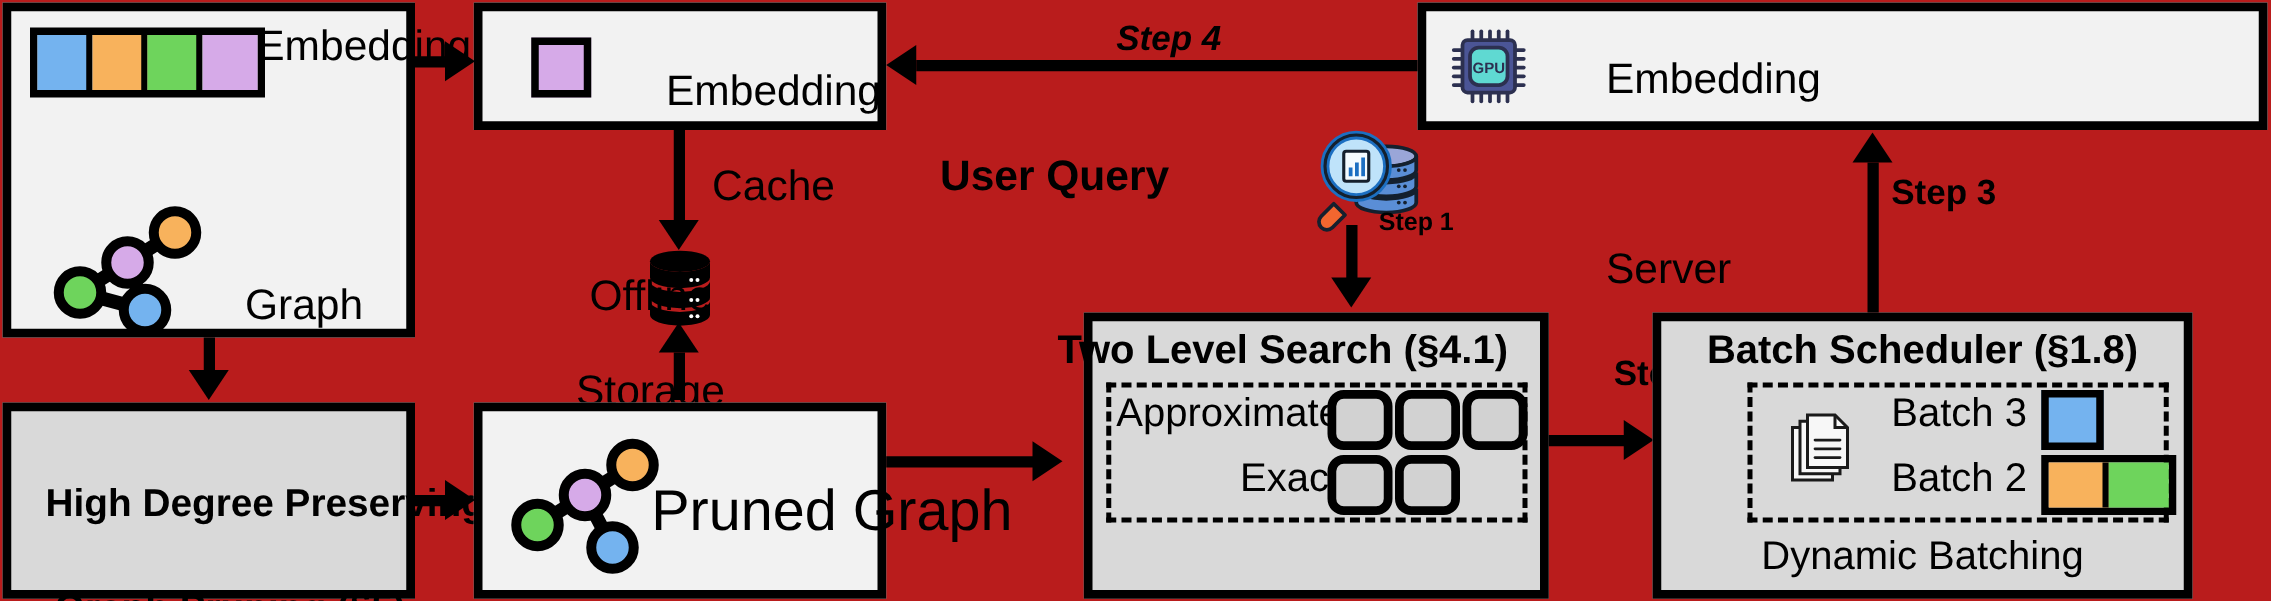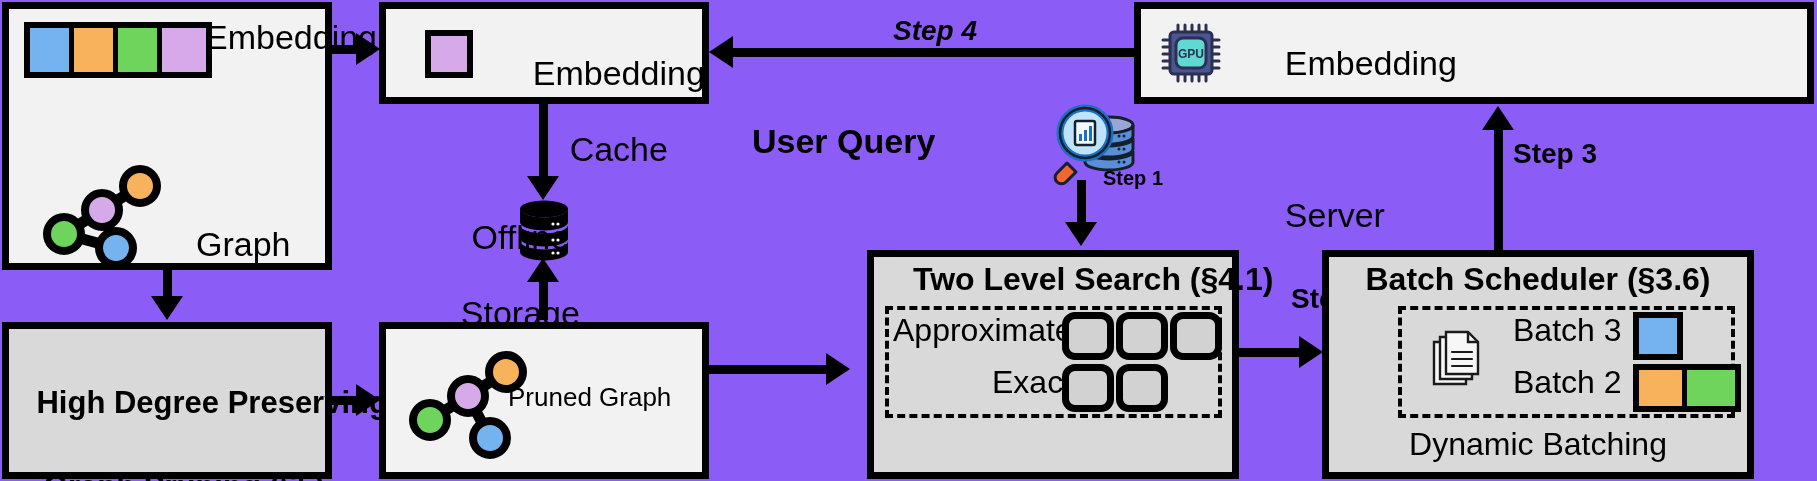--- a/index.html
+++ b/index.html
@@ -1,17 +1,17 @@
 <!DOCTYPE html>
 <html><head>
 <meta charset="utf-8">
 <style>
   html,body{margin:0;padding:0;background:#ffffff;}
   body{font-family:"Liberation Sans",sans-serif;}
-  #root{position:relative;width:1817px;height:481px;overflow:hidden;background:#8b5cf6;}
+  #root{position:relative;width:1817px;height:481px;overflow:hidden;background:#b91c1c;}
   .box{position:absolute;box-sizing:border-box;border:7px solid #000;background:#f2f2f2;}
   .box.gray{background:#d9d9d9;}
   .lbl{position:absolute;color:#000;white-space:pre;line-height:1.12;}
   .ttl{font-weight:400;}
   .bold{font-weight:700;}
   .ctr{text-align:center;}
   .line{position:absolute;background:#000;}
   .arrowhead{position:absolute;width:0;height:0;}
   .ah-right{border-top:16px solid transparent;border-bottom:16px solid transparent;border-left:24px solid #000;}
   .ah-left{border-top:16px solid transparent;border-bottom:16px solid transparent;border-right:24px solid #000;}
@@ -146,21 +146,21 @@
   <svg style="position:absolute;left:404px;top:352px;" width="130" height="100" viewBox="0 0 130 100">
     <line x1="26" y1="68" x2="64" y2="44" stroke="#000" stroke-width="11" stroke-linecap="round"></line>
     <line x1="64" y1="44" x2="102" y2="20" stroke="#000" stroke-width="11" stroke-linecap="round"></line>
     <line x1="64" y1="44" x2="86" y2="86" stroke="#000" stroke-width="11" stroke-linecap="round"></line>
     <circle cx="26" cy="68" r="17" fill="#6ed45c" stroke="#000" stroke-width="8"></circle>
     <circle cx="64" cy="44" r="17" fill="#d6aae8" stroke="#000" stroke-width="8"></circle>
     <circle cx="102" cy="20" r="17" fill="#f8b25c" stroke="#000" stroke-width="8"></circle>
     <circle cx="86" cy="86" r="17" fill="#74b3ef" stroke="#000" stroke-width="8"></circle>
   </svg>
 
-  <div class="lbl ttl" style="left:508px;top:383px;font-size:26px;">Pruned Graph</div>
+  <div class="lbl ttl" style="left:521px;top:383px;font-size:46px;">Pruned Graph</div>
 
   <div class="line" style="left:332px;top:396px;width:32px;height:9px;"></div>
   <div class="arrowhead ah-right" style="left:356px;top:384px;"></div>
 
   <div class="lbl bold" style="left:752px;top:122px;font-size:34px;">User Query</div>
 
   <svg style="position:absolute;left:1053px;top:103px;" width="86" height="76" viewBox="0 0 86 76">
     <g>
       <ellipse cx="56" cy="22" rx="24" ry="8" fill="#9aa6d8" stroke="#14202e" stroke-width="3"></ellipse>
       <path d="M32 22 v11 a24 8 0 0 0 48 0 V22 a24 8 0 0 1 -48 0 z" fill="#5a8ed6" stroke="#14202e" stroke-width="3"></path>
@@ -184,21 +184,21 @@
       <rect x="31" y="27" width="3" height="11"></rect>
       <rect x="36" y="23" width="3" height="15"></rect>
     </g>
   </svg>
 
   <div class="line" style="left:1077px;top:180px;width:9px;height:48px;"></div>
   <div class="arrowhead ah-down" style="left:1065px;top:222px;"></div>
   <div class="lbl bold" style="left:1103px;top:167px;font-size:20px;">Step 1</div>
 
   <div class="box gray" style="left:867px;top:250px;width:372px;height:229px;"></div>
-  <div class="lbl bold ctr" style="left:913px;top:262px;width:292px;font-size:32px;">Two Level Search (§4.1)</div>
+  <div class="lbl bold ctr" style="left:846px;top:262px;width:292px;font-size:32px;">Two Level Search (§4.1)</div>
 
   <div class="dashed" style="left:885px;top:306px;width:337px;height:112px;"></div>
 
   <div class="lbl ttl" style="left:893px;top:313px;font-size:32px;">Approximate</div>
   <div class="qrow" style="left:1062px;top:312px;">
     <div class="qbox"></div>
     <div class="qbox"></div>
     <div class="qbox"></div>
   </div>
 
@@ -207,21 +207,21 @@
     <div class="qbox"></div>
     <div class="qbox"></div>
   </div>
 
 
   <div class="line" style="left:1239px;top:348px;width:68px;height:9px;"></div>
   <div class="arrowhead ah-right" style="left:1299px;top:336px;"></div>
   <div class="lbl bold" style="left:1244px;top:283px;font-size:28px;margin-left:47px;">Step 2</div>
 
   <div class="box gray" style="left:1322px;top:250px;width:432px;height:229px;"></div>
-  <div class="lbl bold ctr" style="left:1322px;top:262px;width:432px;font-size:32px;">Batch Scheduler (§3.6)</div>
+  <div class="lbl bold ctr" style="left:1322px;top:262px;width:432px;font-size:32px;">Batch Scheduler (§1.8)</div>
 
   <div class="dashed" style="left:1398px;top:306px;width:337px;height:112px;"></div>
 
   <svg style="position:absolute;left:1430px;top:330px;" width="52" height="62" viewBox="0 0 52 62">
     <g fill="#f7f7f7" stroke="#1a1a1a" stroke-width="2.4">
       <path d="M4 12 h22 l10 10 v32 h-32 z"></path>
       <path d="M10 7 h22 l10 10 v32 h-32 z"></path>
       <path d="M16 2 h22 l10 10 v32 h-32 z"></path>
     </g>
     <path d="M38 2 v10 h10" fill="none" stroke="#1a1a1a" stroke-width="2.4"></path>

